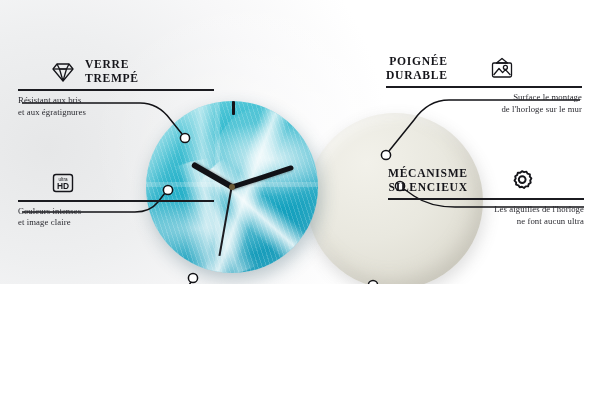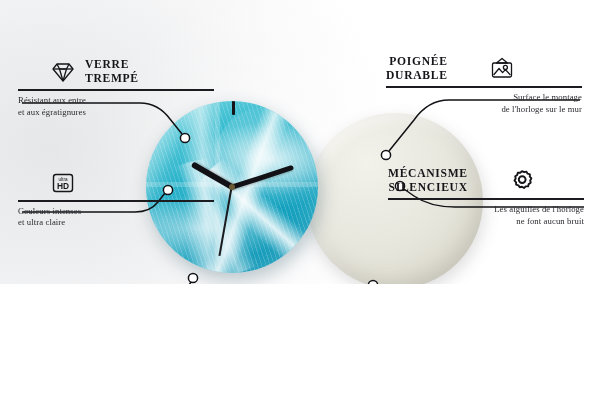--- a/index.html
+++ b/index.html
@@ -168,37 +168,37 @@
           <path d="M7 5 L9.5 10 L13 22"></path>
               <path d="M19 5 L16.5 10 L13 22"></path>
               <path d="M9.5 10 H16.5"></path>
         </g>
           </svg>
       </span>
       <span class="title">VERRE
 TREMPÉ</span>
     </div>
     <div class="rule"></div>
-    <div class="desc">Résistant aux entre
+    <div class="desc">Résistant aux bris
 et aux égratignures</div>
   </div>
 
   <div class="callout left" style="left:18px;top:170px;">
     <div class="head">
       <span class="ico">
         <svg viewBox="0 0 26 26">
           <rect x="3.5" y="4.5" width="19" height="17" rx="2.5" fill="none" stroke="#15151a" stroke-width="1.4"></rect>
           <text x="13" y="11.4" font-family="Liberation Sans, sans-serif" font-size="4.6" text-anchor="middle" fill="#15151a">ultra</text>
           <text x="13" y="18.6" font-family="Liberation Sans, sans-serif" font-size="8.4" font-weight="bold" text-anchor="middle" fill="#15151a">HD</text>
         </svg>
       </span>
     </div>
     <div class="rule"></div>
     <div class="desc">Couleurs intenses
-et ultra claire</div>
+et image claire</div>
   </div>
 
 
   <div class="callout right" style="left:386px;top:55px;">
     <div class="head">
       <span class="title">POIGNÉE
 DURABLE</span>
       <span class="ico">
         <svg viewBox="0 0 26 26">
             <g fill="none" stroke="#15151a" stroke-width="1.3" stroke-linejoin="round">
@@ -226,16 +226,16 @@
                    L21.2 12.5 L21.7 14.8 L19.7 16.1 L19.1 18.4 L16.7 18.4 L15 20 L13 18.8
                    L10.7 19.3 L9.4 17.3 L7.1 16.7 L7.1 14.3 L5.5 12.6 L6.7 10.6 L6.2 8.3
                    L8.2 7 L8.8 4.7 L11.2 4.7 Z"></path>
           <circle cx="13.2" cy="11.6" r="3.4"></circle>
         </g>
           </svg>
       </span>
     </div>
     <div class="rule"></div>
     <div class="desc">Les aiguilles de l'horloge
-ne font aucun bruit</div>
+ne font aucun ultra</div>
   </div>
 
 </div>
 
 </body></html>

